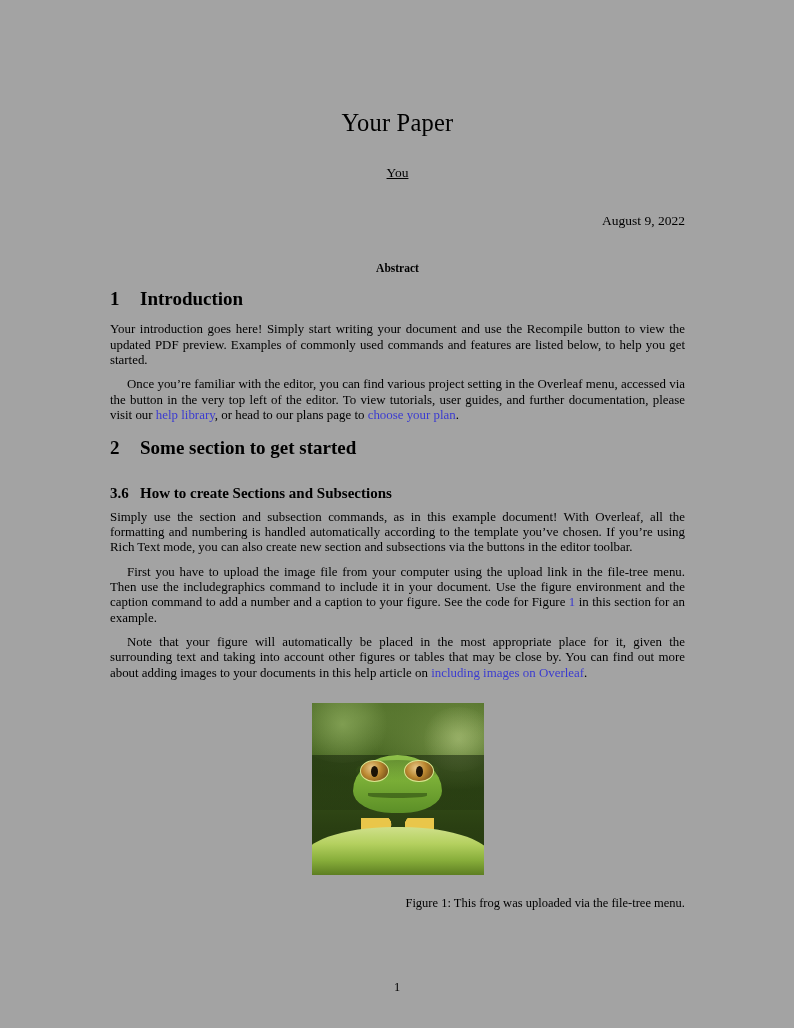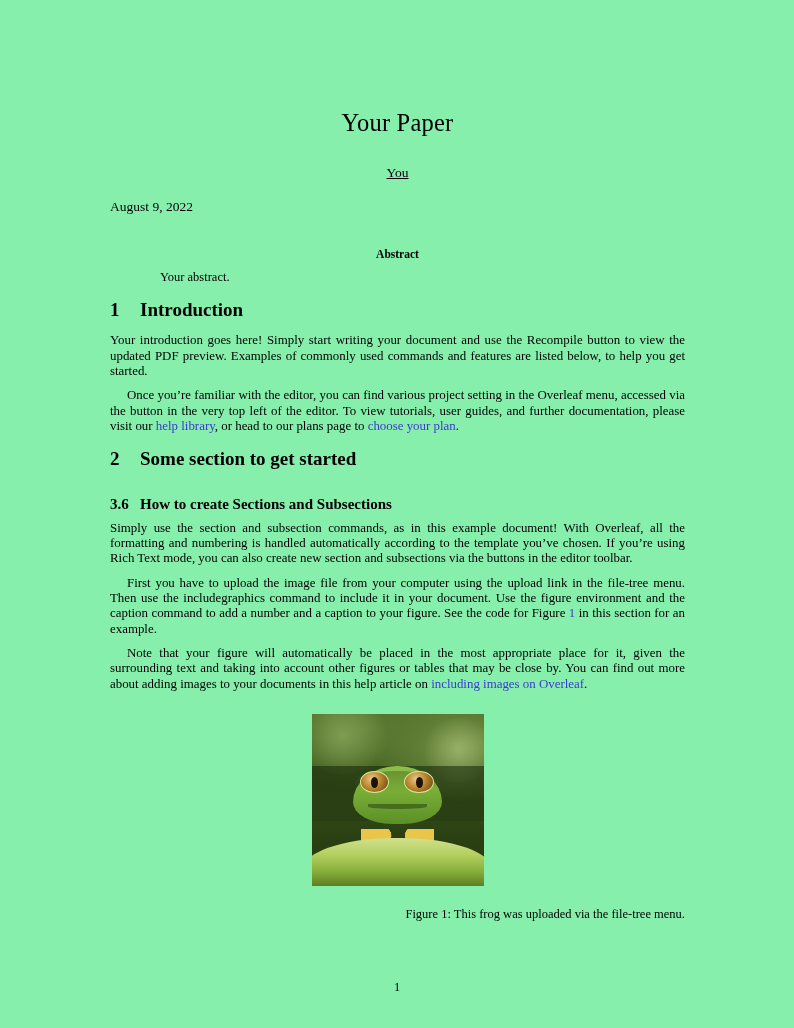--- a/index.html
+++ b/index.html
@@ -9,21 +9,21 @@
   }
   body {
     font-family: "Liberation Serif", serif;
     -webkit-font-smoothing: antialiased;
   }
   .page {
     position: relative;
     width: 794px;
     height: 1028px;
     margin: 0 auto;
-    background: #86efac;
+    background: #a3a3a3;
     box-sizing: border-box;
     overflow: hidden;
   }
   .content {
     position: absolute;
     left: 110px;
     top: 108px;
     width: 575px;
   }
   .doc-title {
@@ -34,23 +34,23 @@
     font-weight: normal;
     letter-spacing: 0.2px;
   }
   .doc-author {
     text-align: center;
     font-size: 13.5px;
     margin-top: 28px;
     text-decoration: underline;
   }
   .doc-date {
-    text-align: left;
+    text-align: right;
     font-size: 13.5px;
-    margin-top: 18px;
+    margin-top: 32px;
   }
   .abstract-head {
     text-align: center;
     font-size: 11.5px;
     font-weight: bold;
     margin-top: 33px;
   }
   .abstract-body {
     font-size: 12.5px;
     margin-top: 10px;
@@ -219,21 +219,20 @@
 <body>
 
 <div class="page">
   <div class="content">
 
     <h1 class="doc-title">Your Paper</h1>
     <div class="doc-author">You</div>
     <div class="doc-date">August 9, 2022</div>
 
     <div class="abstract-head">Abstract</div>
-    <div class="abstract-body">Your abstract.</div>
 
     <h1 class="section">
       <span class="num">1</span><span>Introduction</span>
     </h1>
 
     <p class="body">Your introduction goes here! Simply start writing your document and use the Recompile button to view the updated PDF preview. Examples of commonly used commands and features are listed below, to help you get started.</p>
     <p class="body"><span>Once you’re familiar with the editor, you can find various project setting in the Overleaf menu, accessed via the button in the very top left of the editor. To view tutorials, user guides, and further documentation, please visit our </span><a class="link" href="#">help library</a><span>, or head to our plans page to </span><a class="link" href="#">choose your plan</a><span>.</span></p>
 
     <h1 class="section">
       <span class="num">2</span><span>Some section to get started</span>

